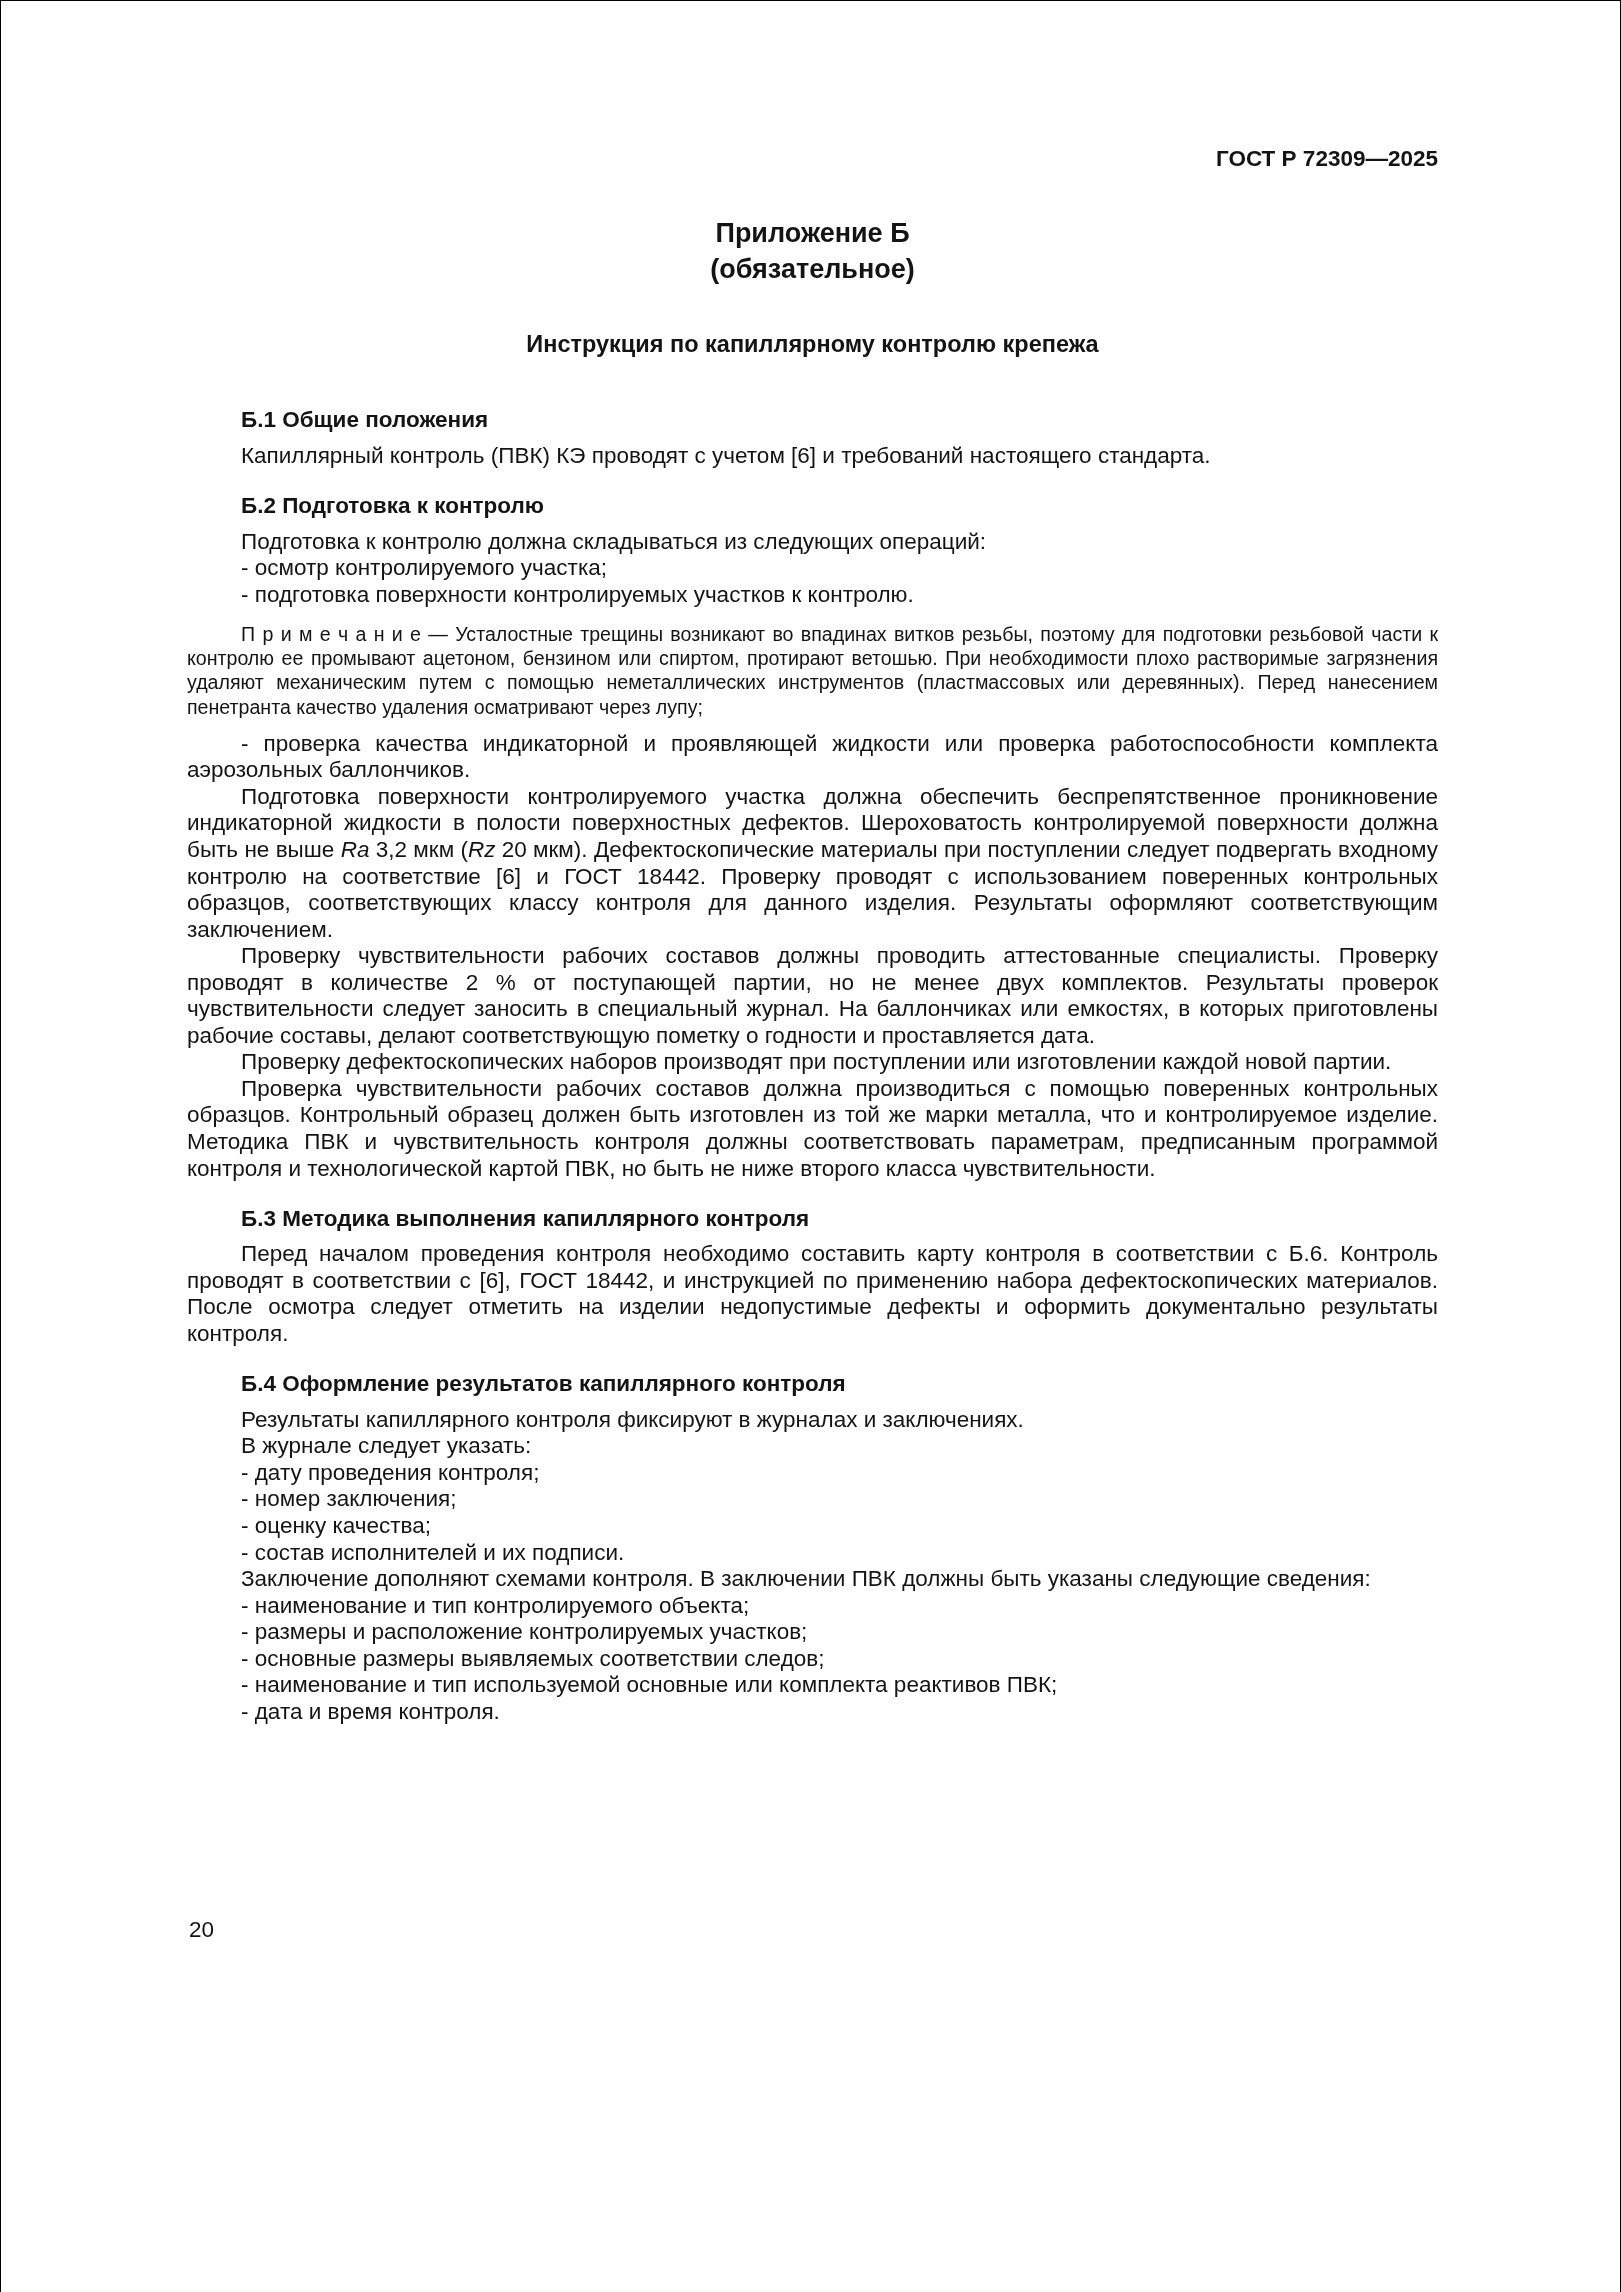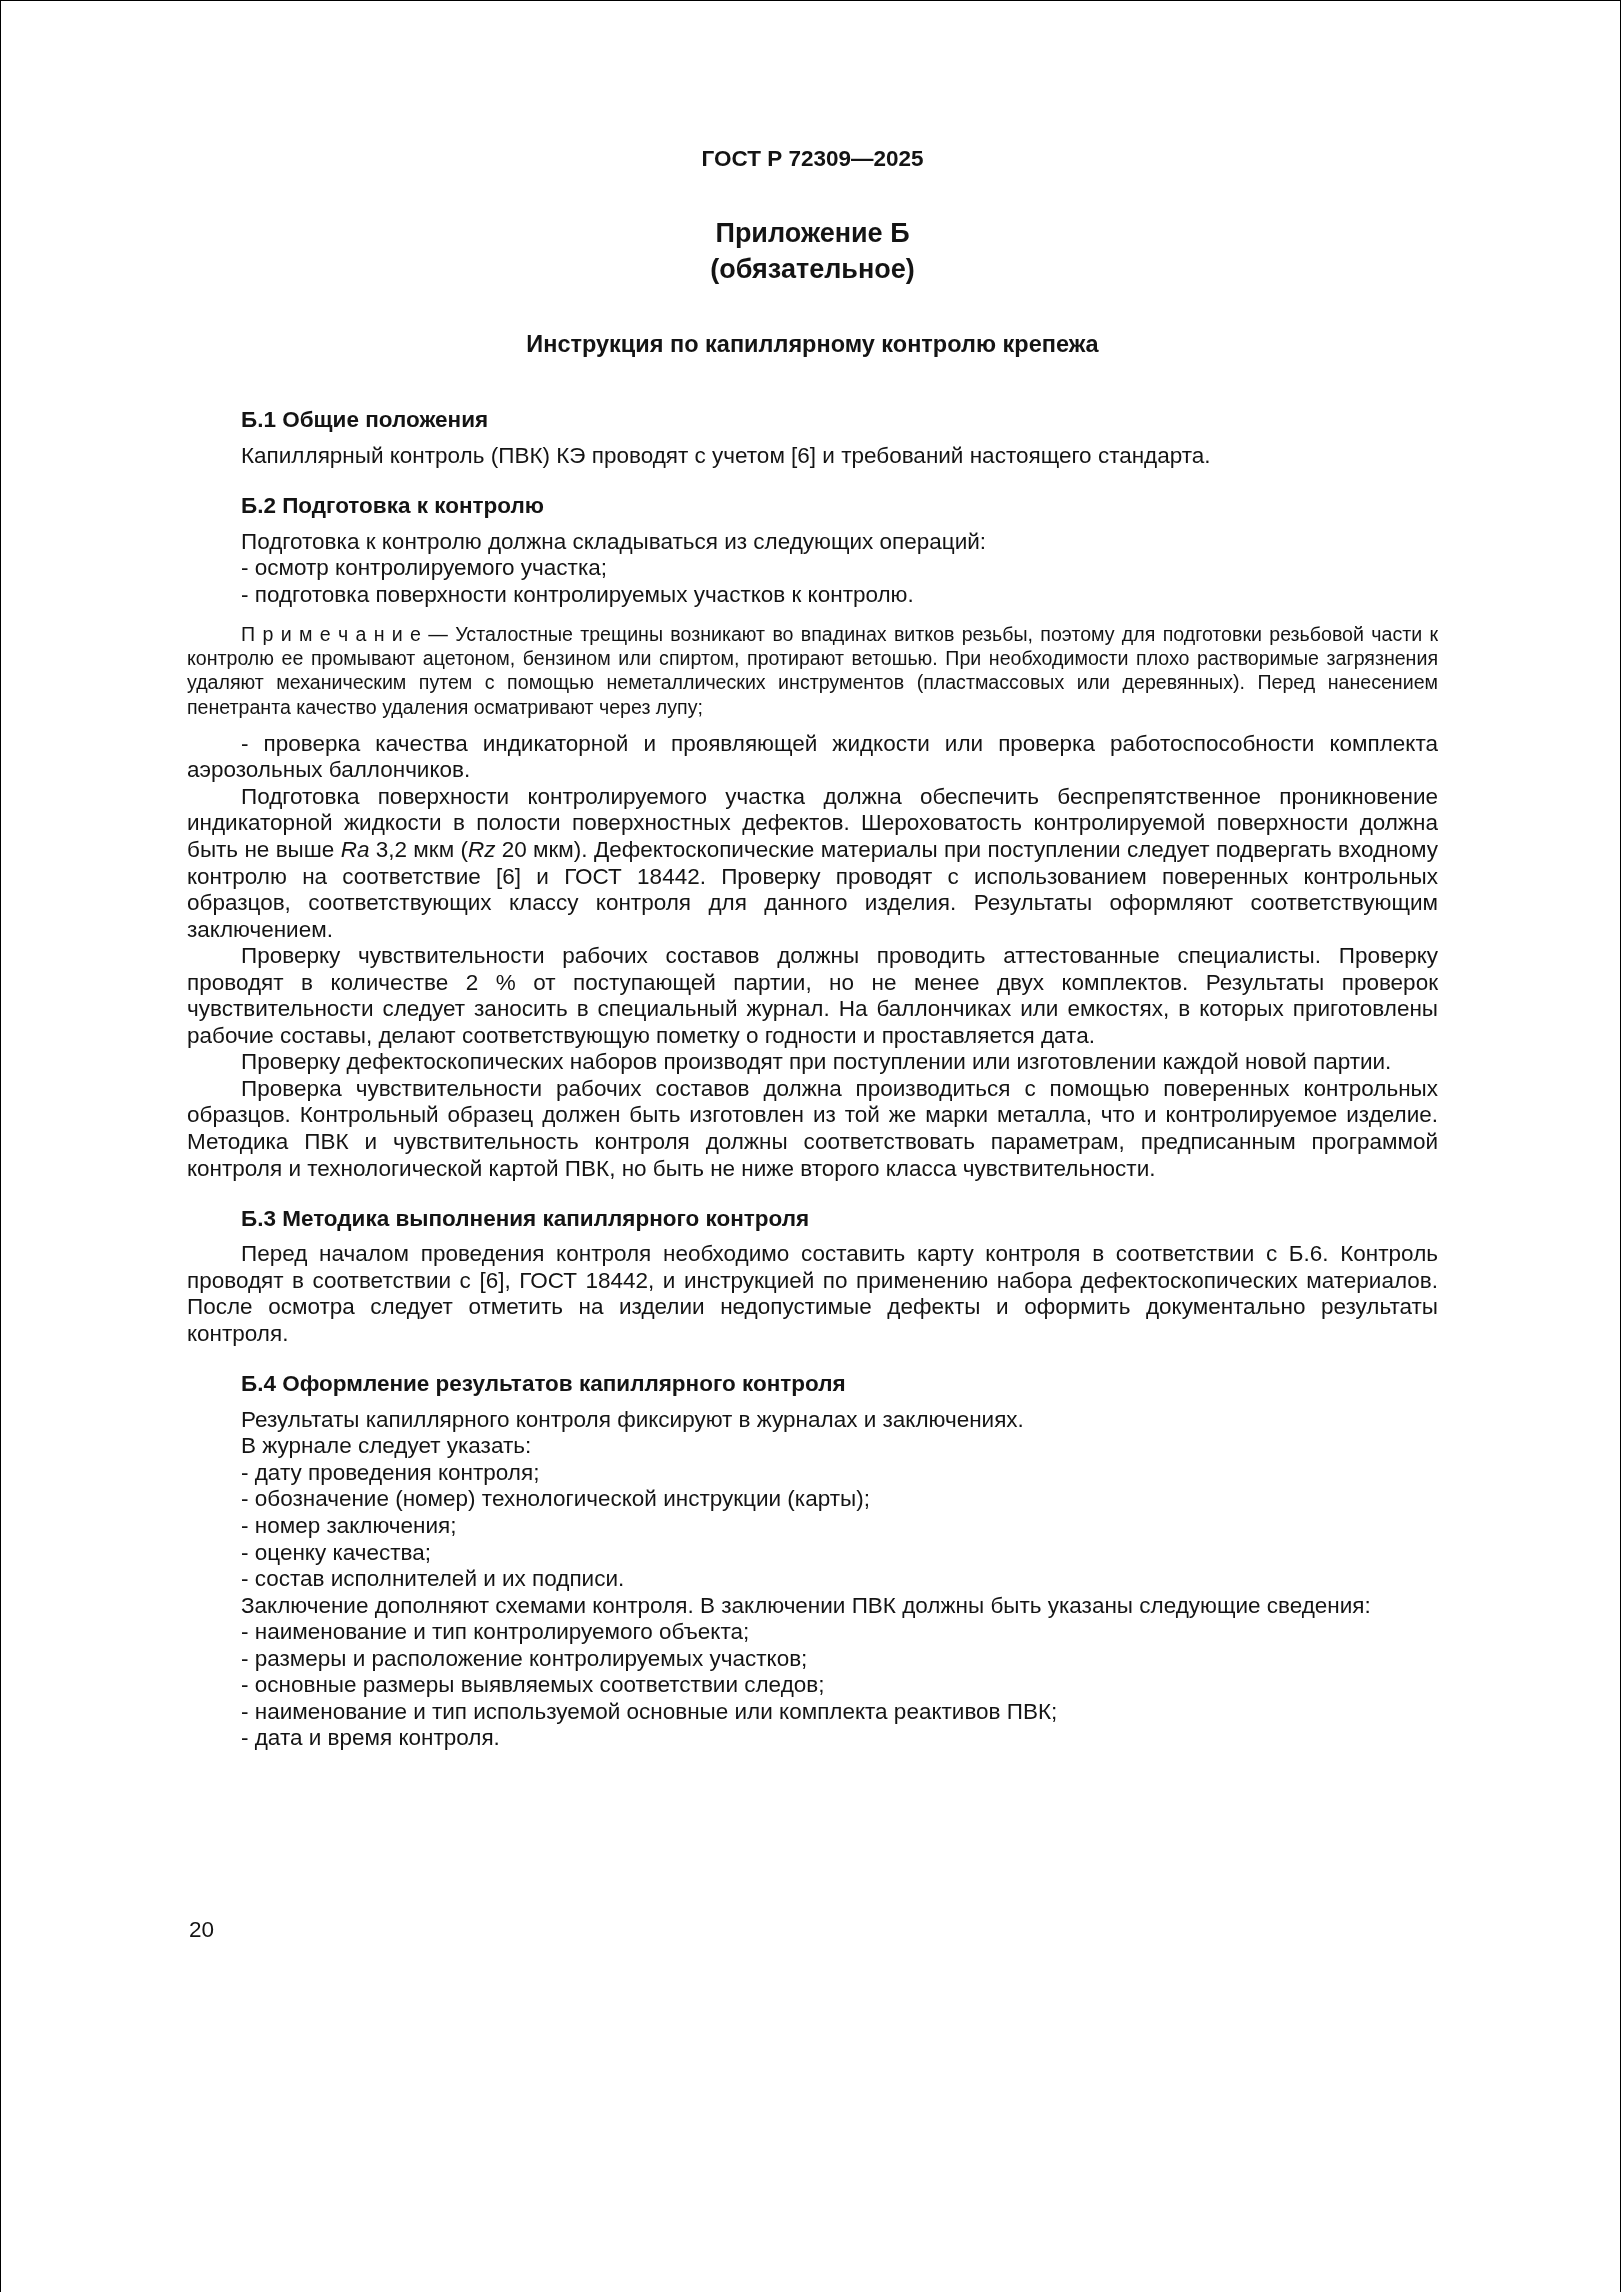--- a/index.html
+++ b/index.html
@@ -18,21 +18,21 @@
   .content {
     position: absolute;
     left: 186px;
     top: 145px;
     width: 1251px;
   }
   .doc-header {
     font-size: 22.5px;
     font-weight: 700;
     margin: 0 0 43px 0;
-    text-align: center;
+    text-align: right;
   }
   .appendix {
     text-align: center;
     font-weight: 700;
     font-size: 27px;
     line-height: 1.35;
     margin: 0;
   }
   .doc-title {
     text-align: center;
@@ -104,21 +104,20 @@
     <p class="p">Проверку дефектоскопических наборов производят при поступлении или изготовлении каждой новой партии.</p>
     <p class="p">Проверка чувствительности рабочих составов должна производиться с помощью поверенных контрольных образцов. Контрольный образец должен быть изготовлен из той же марки металла, что и контролируемое изделие. Методика ПВК и чувствительность контроля должны соответствовать параметрам, предписанным программой контроля и технологической картой ПВК, но быть не ниже второго класса чувствительности.</p>
 
     <p class="h">Б.3 Методика выполнения капиллярного контроля</p>
     <p class="p">Перед началом проведения контроля необходимо составить карту контроля в соответствии с Б.6. Контроль проводят в соответствии с [6], ГОСТ 18442, и инструкцией по применению набора дефектоскопических материалов. После осмотра следует отметить на изделии недопустимые дефекты и оформить документально результаты контроля.</p>
 
     <p class="h">Б.4 Оформление результатов капиллярного контроля</p>
     <p class="p">Результаты капиллярного контроля фиксируют в журналах и заключениях.</p>
     <p class="p">В журнале следует указать:</p>
     <p class="li">- дату проведения контроля;</p>
-    <p class="li">- обозначение (номер) технологической инструкции (карты);</p>
     <p class="li">- номер заключения;</p>
     <p class="li">- оценку качества;</p>
     <p class="li">- состав исполнителей и их подписи.</p>
     <p class="p">Заключение дополняют схемами контроля. В заключении ПВК должны быть указаны следующие сведения:</p>
     <p class="li">- наименование и тип контролируемого объекта;</p>
     <p class="li">- размеры и расположение контролируемых участков;</p>
     <p class="li">- основные размеры выявляемых соответствии следов;</p>
     <p class="li">- наименование и тип используемой основные или комплекта реактивов ПВК;</p>
     <p class="li">- дата и время контроля.</p>
 

